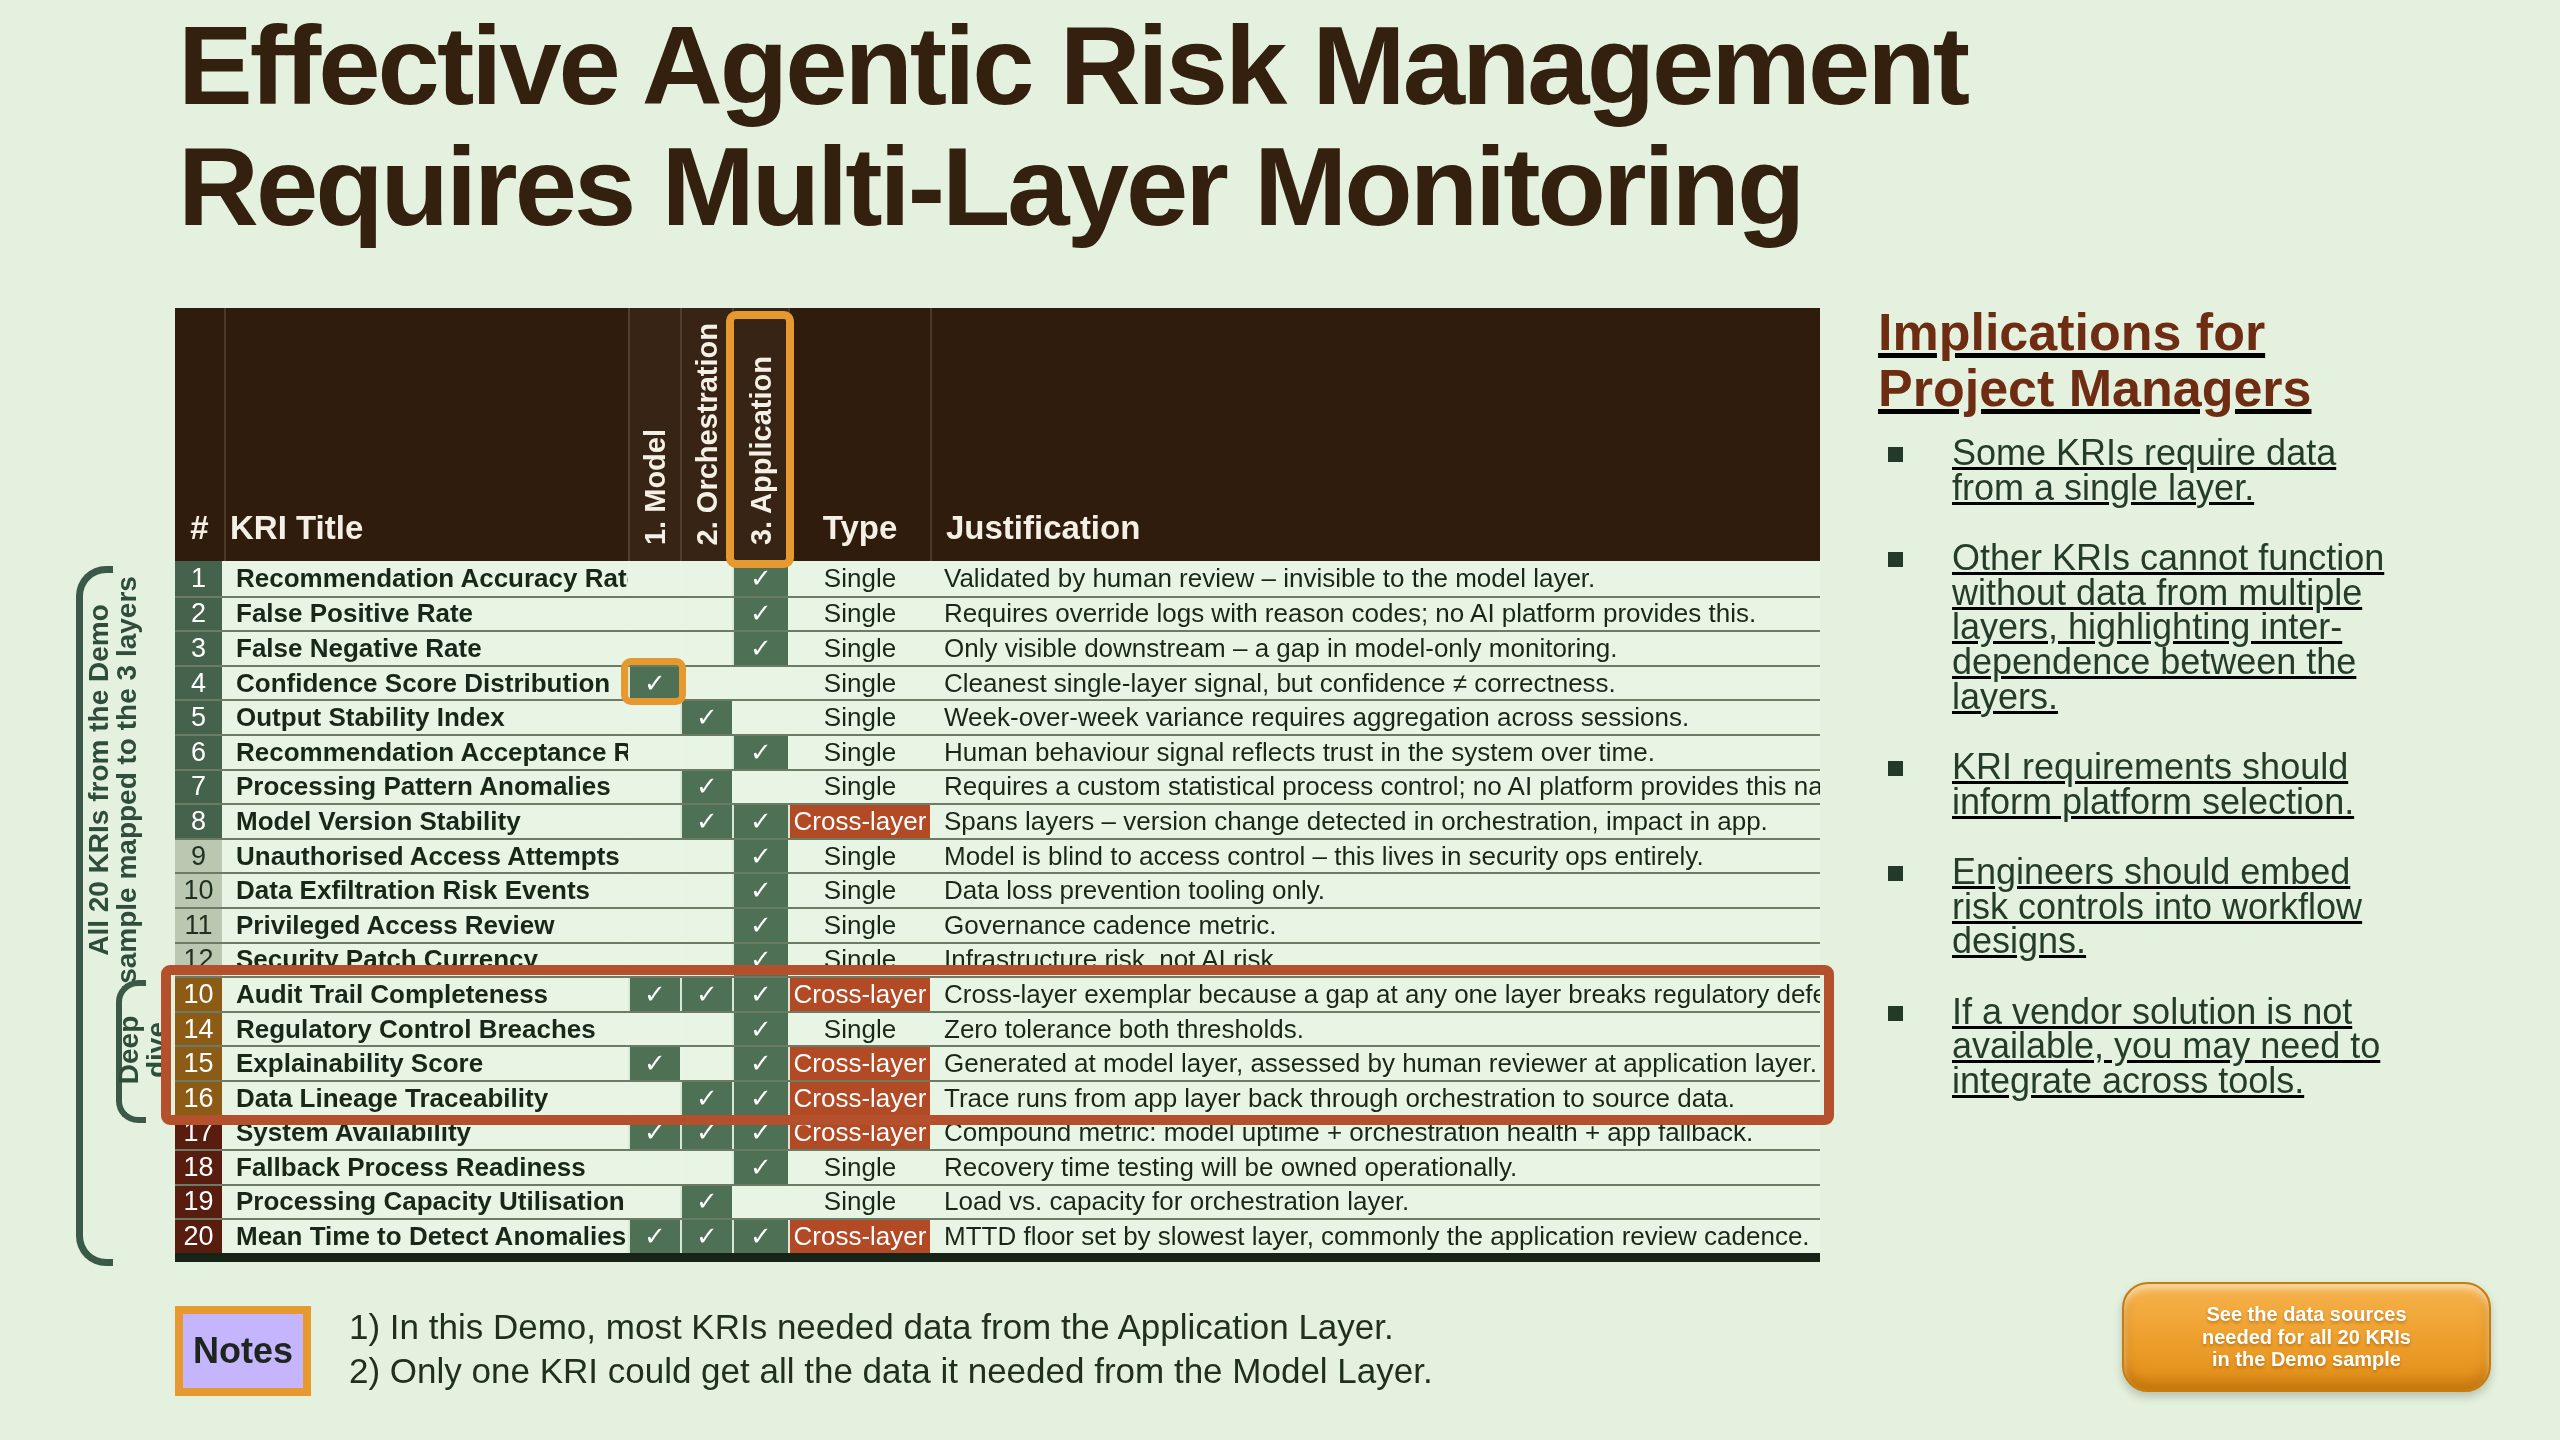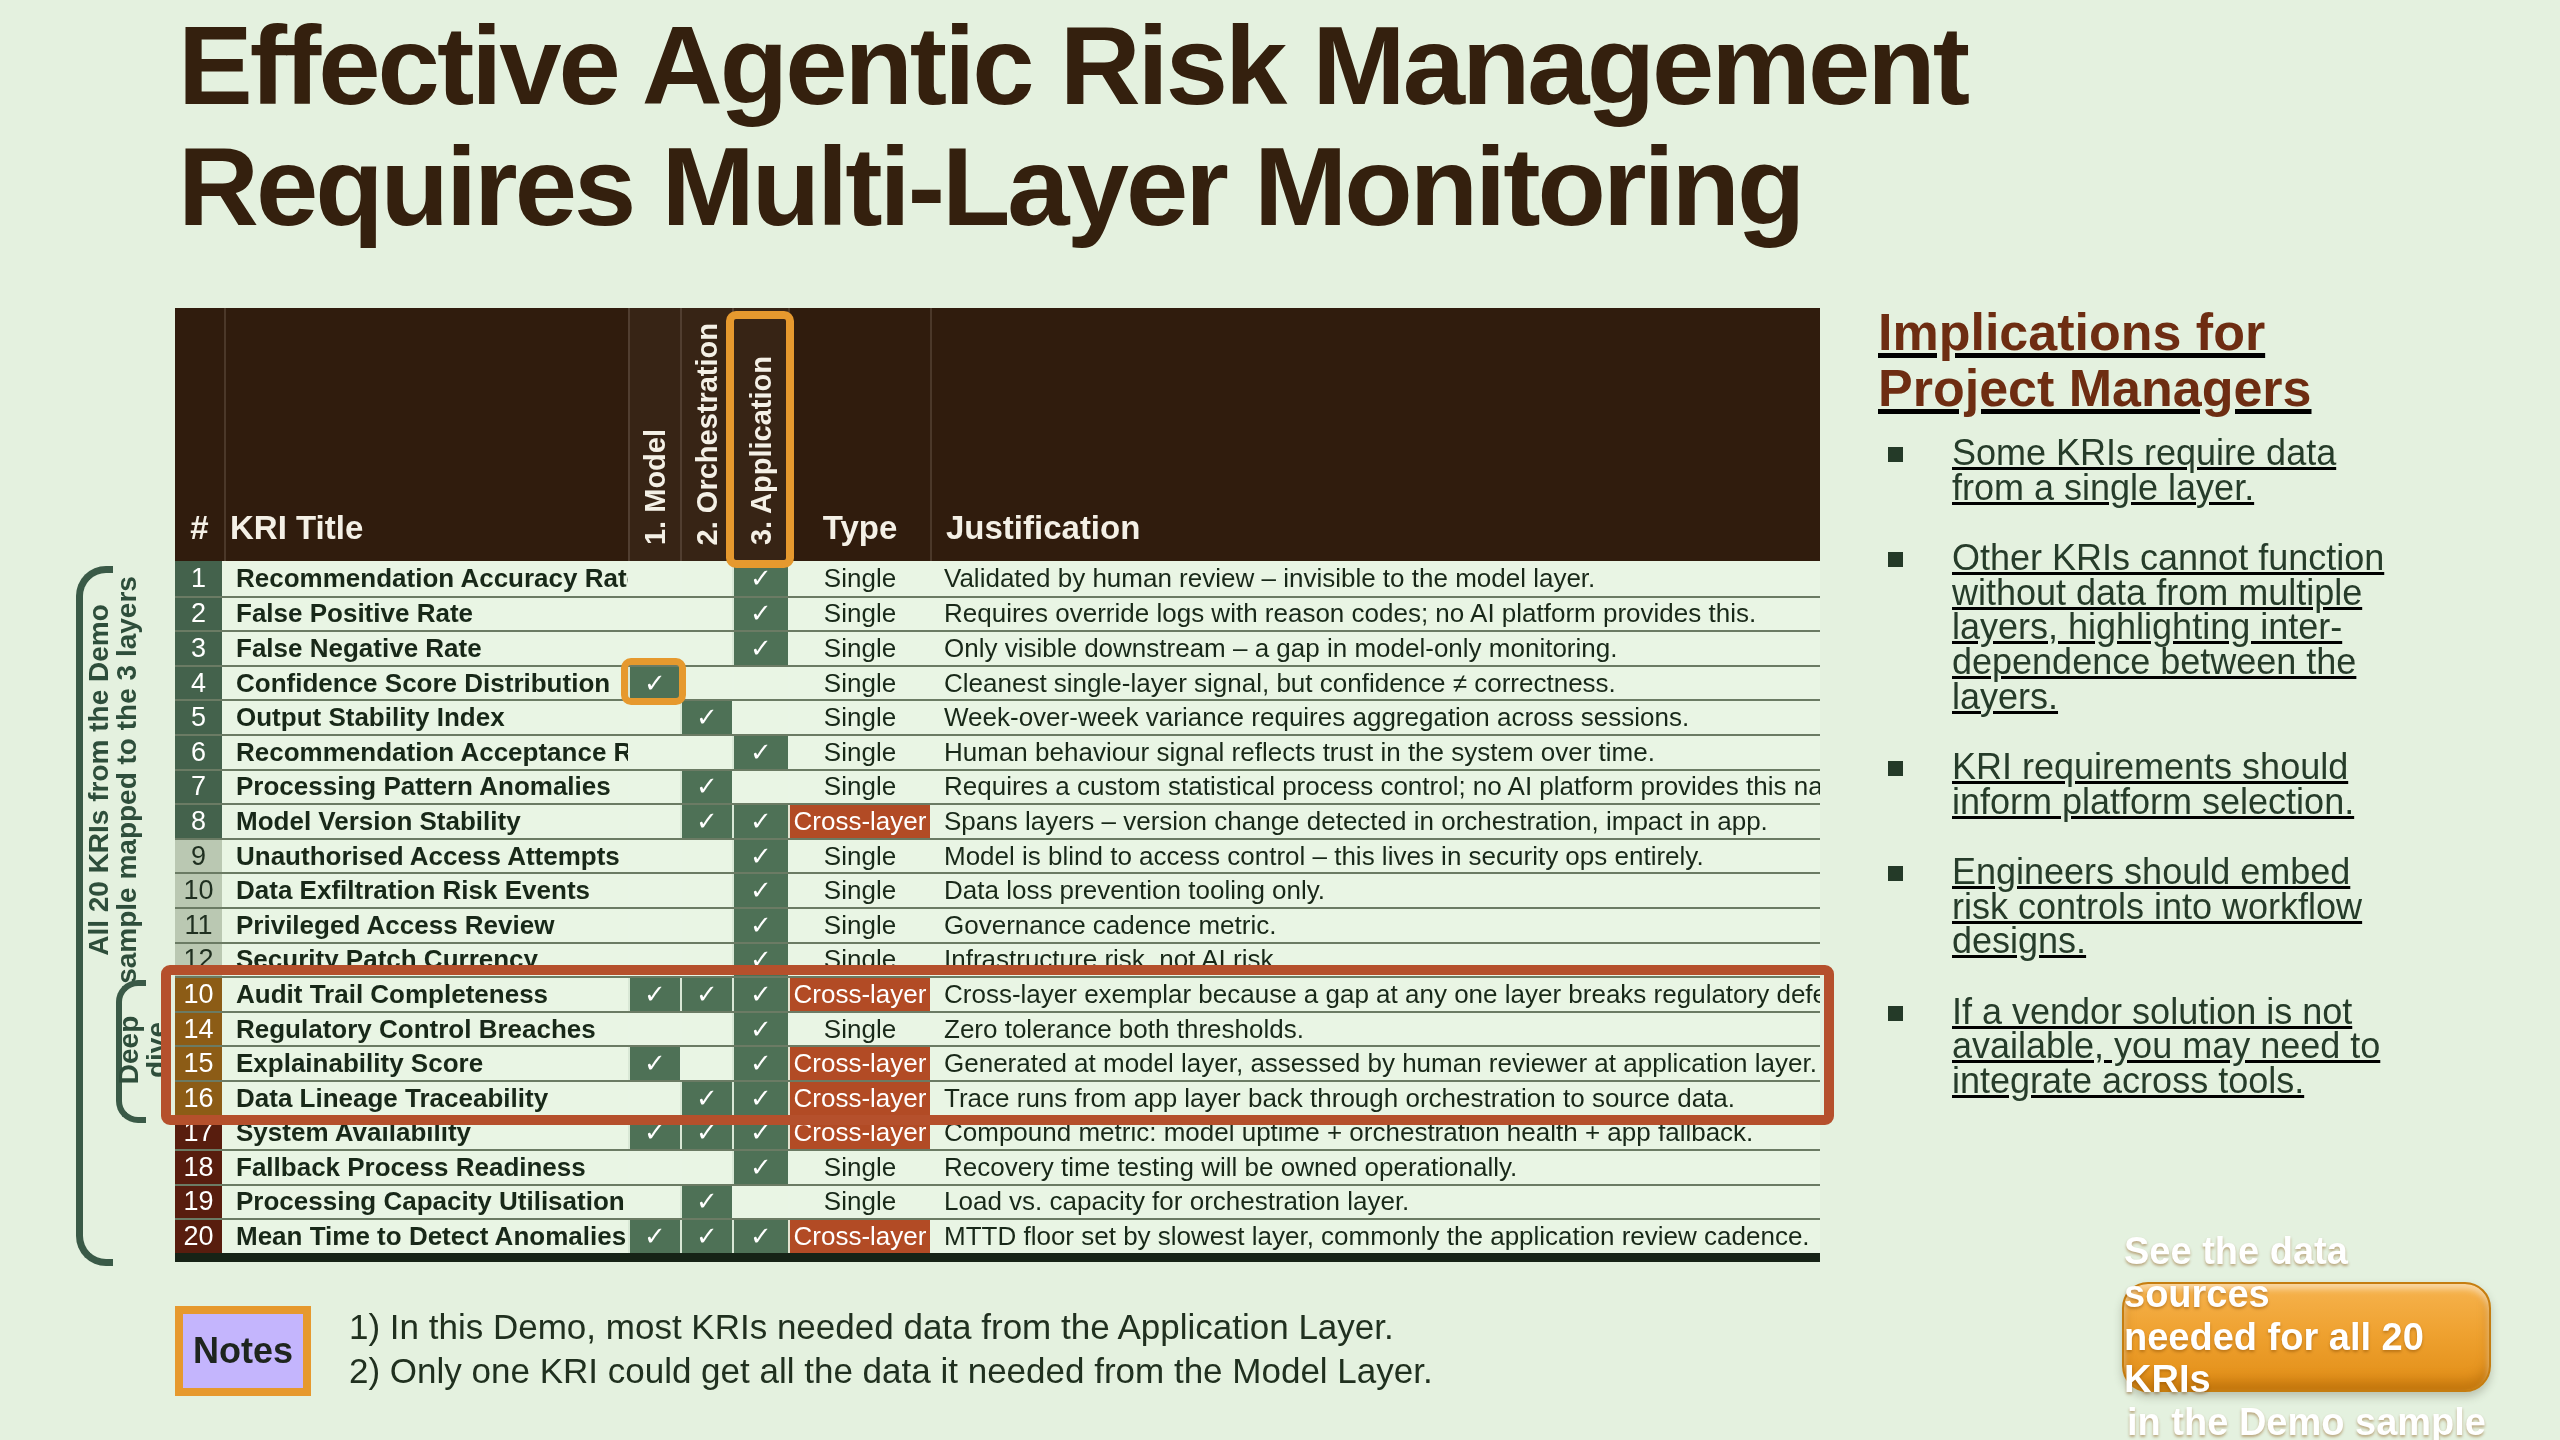--- a/index.html
+++ b/index.html
@@ -70,21 +70,21 @@
          background:#c4b5fd;box-sizing:border-box;display:flex;align-items:center;justify-content:center;
          font-size:36px;font-weight:bold;color:#1e251e;}
   .notes-lines{position:absolute;left:349px;top:1305px;font-size:35px;color:#20301f;line-height:1.25;}
 
   
   .cta{position:absolute;left:2122px;top:1282px;width:369px;height:110px;border-radius:26px;
        background:linear-gradient(180deg,#f6b34e 0%,#efa231 45%,#e18d15 100%);
        border:2px solid #c57d10;box-sizing:border-box;
        box-shadow:inset 0 5px 6px rgba(255,255,255,0.5),inset 0 -9px 12px rgba(150,85,0,0.4),0 5px 8px rgba(60,60,40,0.25);
        display:flex;flex-direction:column;align-items:center;justify-content:center;
-       color:#fff;font-weight:bold;font-size:38px;line-height:1.13;
+       color:#fff;font-weight:bold;font-size:20px;line-height:1.13;
        text-shadow:0 2px 3px rgba(130,70,0,0.45);cursor:pointer;}
 </style>
 </head>
 <body>
 
 <div class="slide">
 
   <div class="title">
 
   <div>Effective Agentic Risk Management</div>

